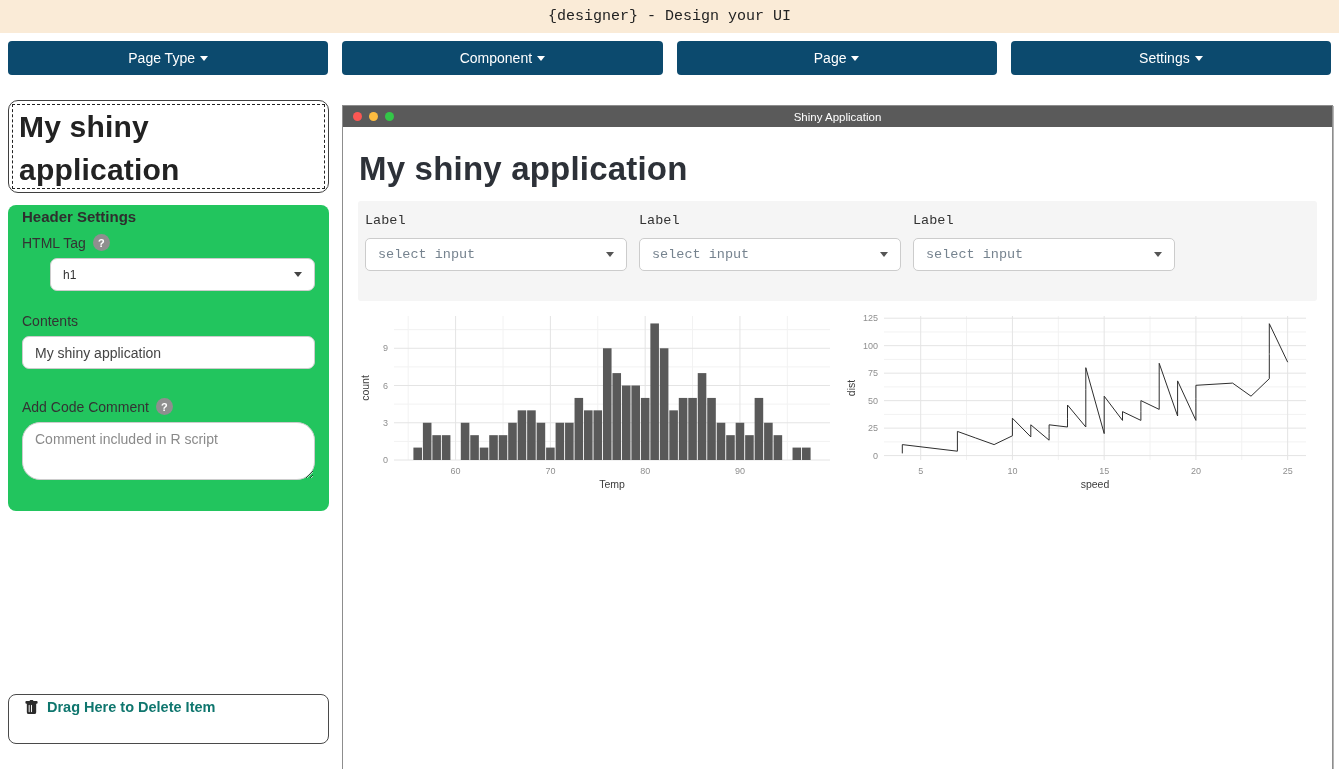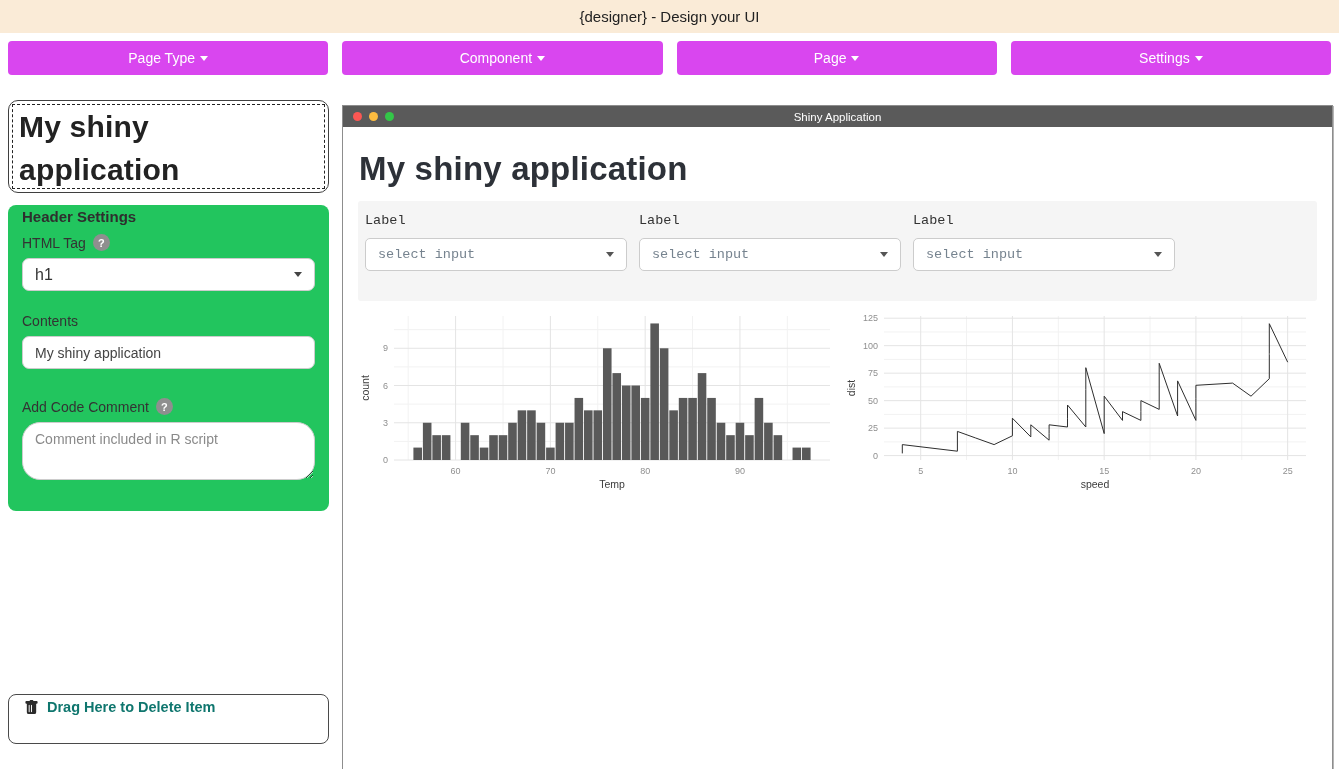--- a/index.html
+++ b/index.html
@@ -1,44 +1,44 @@
 <!DOCTYPE html>
 <html><head>
 <meta charset="utf-8">
 <style>
   * { box-sizing: border-box; margin: 0; padding: 0; }
   html, body { width: 1339px; height: 769px; background: #fff; overflow: hidden;
     font-family: "Liberation Sans", sans-serif; }
 
   
   .topbar { height: 33px; background: #faebd7; display: flex; align-items: center; justify-content: center; }
-  .topbar .title { font-family: Liberation Sans, sans-serif; font-size: 15px; color: #222; }
+  .topbar .title { font-family: Liberation Mono, monospace; font-size: 15px; color: #222; }
 
   
   .toolbar { position: absolute; top: 41px; left: 8px; right: 8px; display: flex; gap: 14px; }
-  .tb-btn { flex: 1; height: 34px; background: #d946ef; border: none; border-radius: 4px;
+  .tb-btn { flex: 1; height: 34px; background: #0c4a6e; border: none; border-radius: 4px;
     color: #fff; font-size: 14px; font-family: "Liberation Sans", sans-serif;
     display: flex; align-items: center; justify-content: center; gap: 5px; cursor: pointer; }
   .caret-down { width: 0; height: 0; border-left: 4.5px solid transparent; border-right: 4.5px solid transparent;
     border-top: 5px solid #fff; display: inline-block; }
   .caret-dark { border-top-color: #444; }
 
   
   .sidebar { position: absolute; left: 8px; top: 100px; width: 321px; height: 655px; }
   .preview-box { height: 93px; border: 1px solid #3f3f3f; border-radius: 10px; padding: 3px; background: #fff; }
   .preview-inner { height: 100%; border: 1px dashed #222; padding: 0 6px; overflow: hidden; }
   .preview-inner span { font-size: 30px; font-weight: 700; color: #222; line-height: 1.44; letter-spacing: 0.2px; }
 
   .panel { margin-top: 12px; background: #22c55e; border-radius: 8px; padding: 3px 14px; height: 306px; }
   .panel h3 { font-size: 15px; font-weight: 700; color: #2e2e2e; margin-bottom: 9px; }
   .lbl-row { display: flex; align-items: center; gap: 7px; font-size: 14px; color: #333; }
   .help-badge { width: 17px; height: 17px; border-radius: 50%; background: #8f8f8f; color: #fff;
     font-size: 11px; font-weight: 700; display: inline-flex; align-items: center; justify-content: center; cursor: pointer; }
   .fake-select { margin-top: 7px; height: 33px; background: #fff; border: 1px solid #ccc; border-radius: 7px;
-    display: flex; align-items: center; justify-content: space-between; padding: 0 12px; font-size: 16px; color: #333; cursor: pointer; }
+    display: flex; align-items: center; justify-content: space-between; padding: 0 12px; font-size: 12px; color: #333; cursor: pointer; margin-left: 28px; }
   .panel .sec-label { display: block; margin-top: 22px; font-size: 14px; color: #333; }
   .text-input { margin-top: 7px; width: 100%; height: 33px; background: #fff; border: 1px solid #ccc; border-radius: 7px;
     padding: 0 12px; font-size: 14px; color: #444; font-family: "Liberation Sans", sans-serif; }
   .panel .lbl-row.spaced { margin-top: 29px; }
   .comment-area { margin-top: 7px; width: 100%; height: 58px; background: #fff; border: 1px solid #ccc; border-radius: 18px;
     padding: 8px 12px; font-size: 14px; color: #444; resize: both; font-family: "Liberation Sans", sans-serif; }
   .comment-area::placeholder { color: #8a8a8a; opacity: 1; }
 
   .delete-zone { position: absolute; left: 0; top: 594px; width: 100%; height: 50px; background: #fff;
     border: 1.5px solid #4a4a4a; border-radius: 8px; padding: 4px 15px; display: flex; align-items: flex-start;

